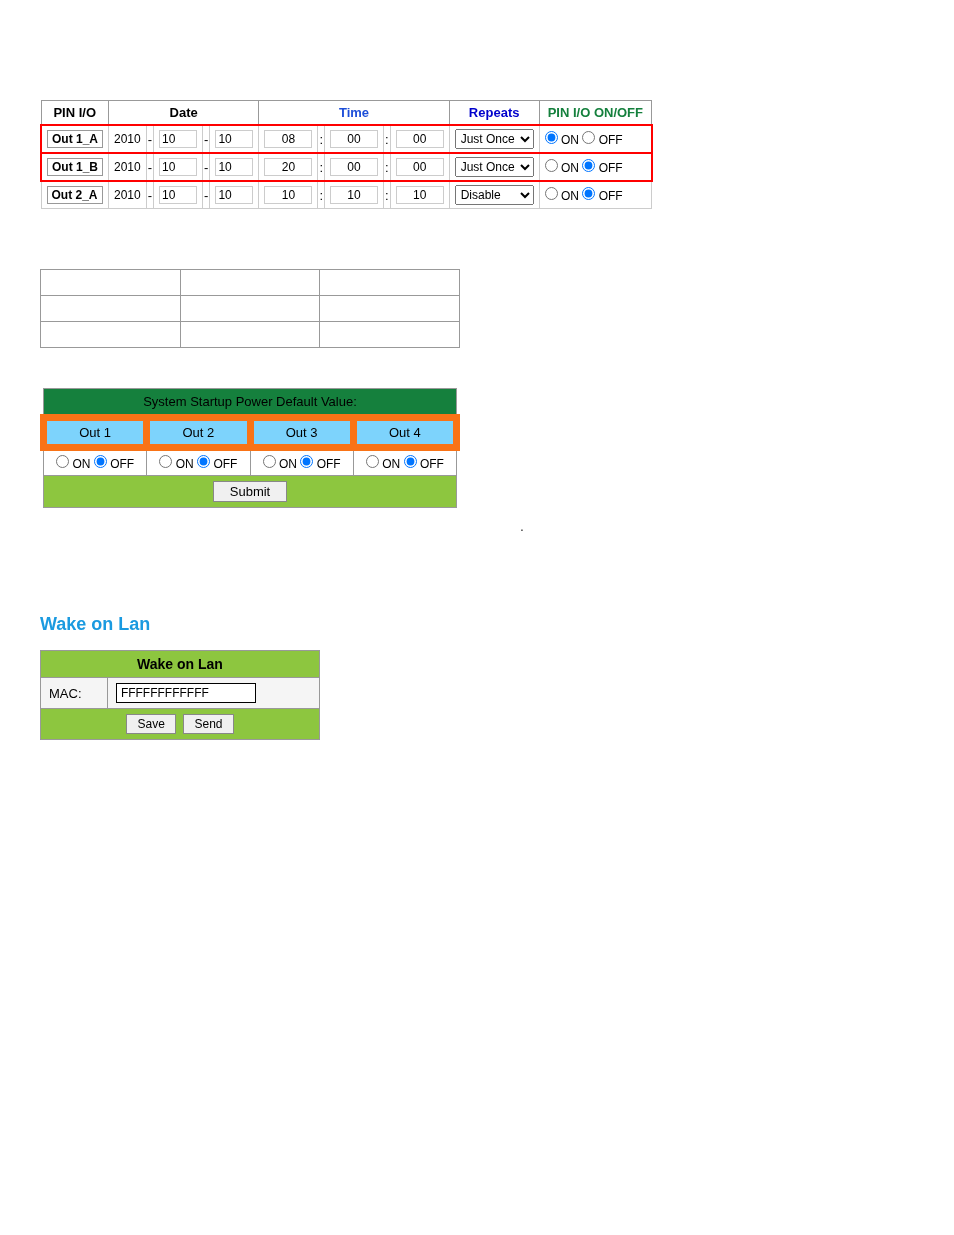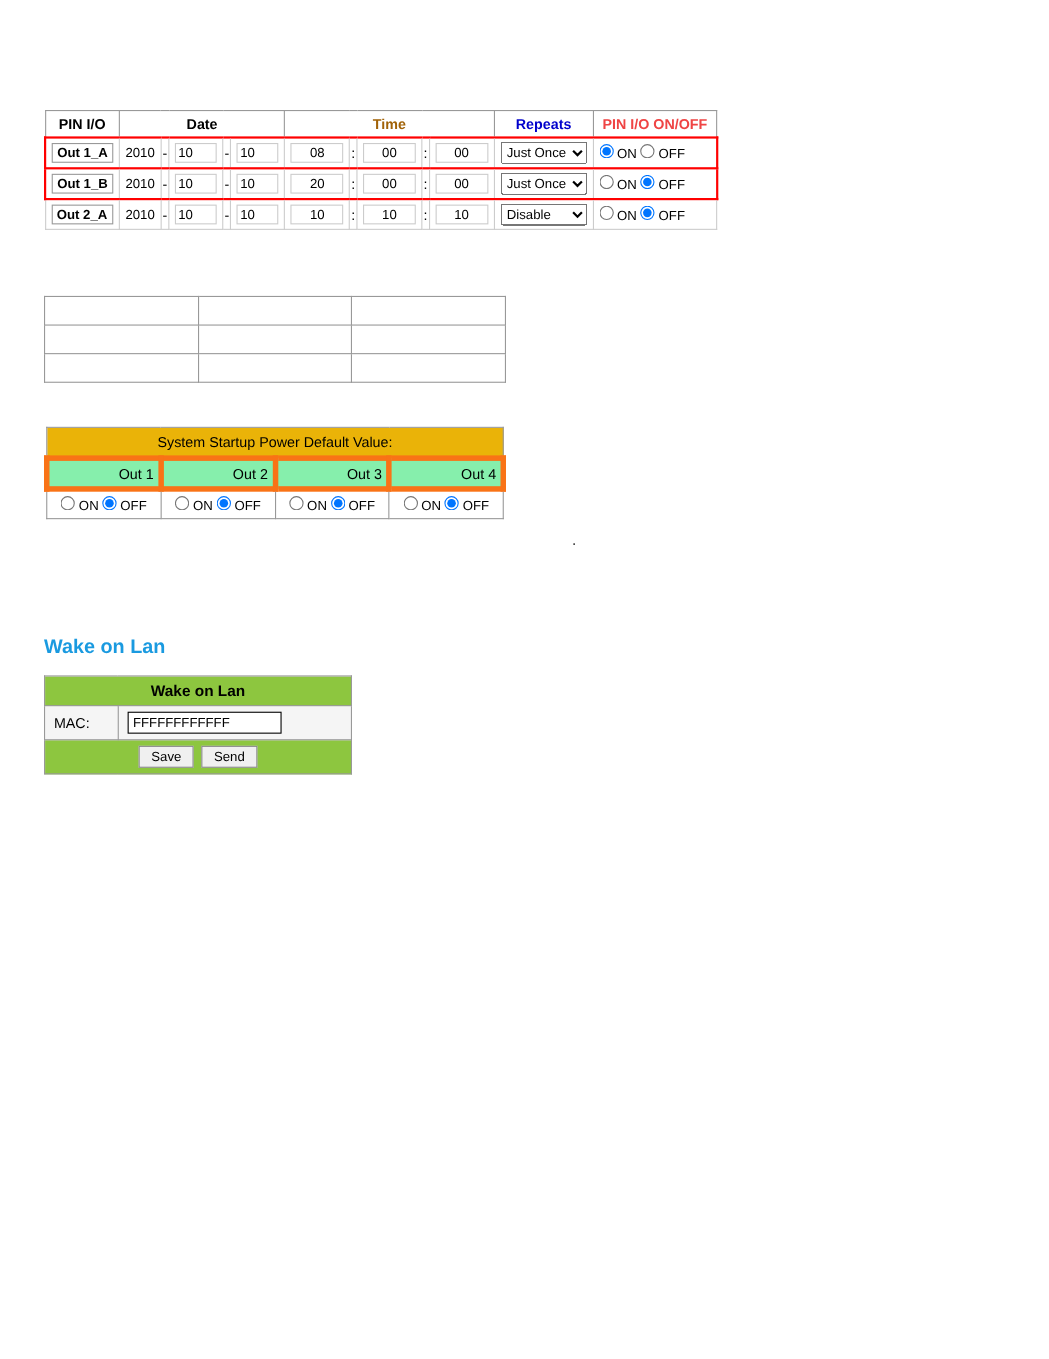--- a/index.html
+++ b/index.html
@@ -34,30 +34,30 @@
 
     .scheduler-table th.pin-io {
       color: #000;
     }
 
     .scheduler-table th.date-col {
       color: #000;
     }
 
     .scheduler-table th.time-col {
-      color: #a16207;
+      color: #1d4ed8;
     }
 
     .scheduler-table th.repeats-col {
       color: #0000cc;
       font-weight: bold;
     }
 
     .scheduler-table th.pin-onoff-col {
-      color: #ef4444;
+      color: #15803d;
       font-weight: bold;
     }
 
     .scheduler-table td {
       padding: 3px 5px;
       border: 1px solid #ccc;
       white-space: nowrap;
     }
 
     .row-red-border td {
@@ -115,34 +115,34 @@
       margin-top: 40px;
       margin-left: 20px;
     }
 
     .startup-table {
       border-collapse: collapse;
       width: 420px;
     }
 
     .startup-table .header-row td {
-      background: #eab308;
+      background: #15803d;
       color: #000;
       text-align: center;
       font-size: 13px;
       padding: 5px;
       border: 1px solid #999;
     }
 
     .startup-table .col-header-row td {
-      background: #86efac;
-      text-align: right;
+      background: #7dd3fc;
+      text-align: center;
       font-weight: normal;
       padding: 4px;
-      border: 5px solid #f97316;
+      border: 7px solid #f97316;
       font-size: 13px;
     }
 
     .startup-table .values-row td {
       background: #fff;
       text-align: center;
       padding: 4px;
       border: 1px solid #999;
       font-size: 12px;
     }
@@ -339,20 +339,25 @@
       </td>
       <td>
         <label><input type="radio" name="startup_out3" value="ON" style=""> ON</label>
         <label><input type="radio" name="startup_out3" value="OFF" checked="" style=""> OFF</label>
       </td>
       <td>
         <label><input type="radio" name="startup_out4" value="ON" style=""> ON</label>
         <label><input type="radio" name="startup_out4" value="OFF" checked="" style=""> OFF</label>
       </td>
     </tr>
+    <tr class="submit-row">
+      <td colspan="4">
+        <button class="submit-btn">Submit</button>
+      </td>
+    </tr>
   </tbody>
     </table>
 </div>
 
 <div class="dot-separator">.</div>
 
 <div class="wol-section">
   <div class="wol-title">Wake on Lan</div>
   <table class="wol-table">
     <tbody>

